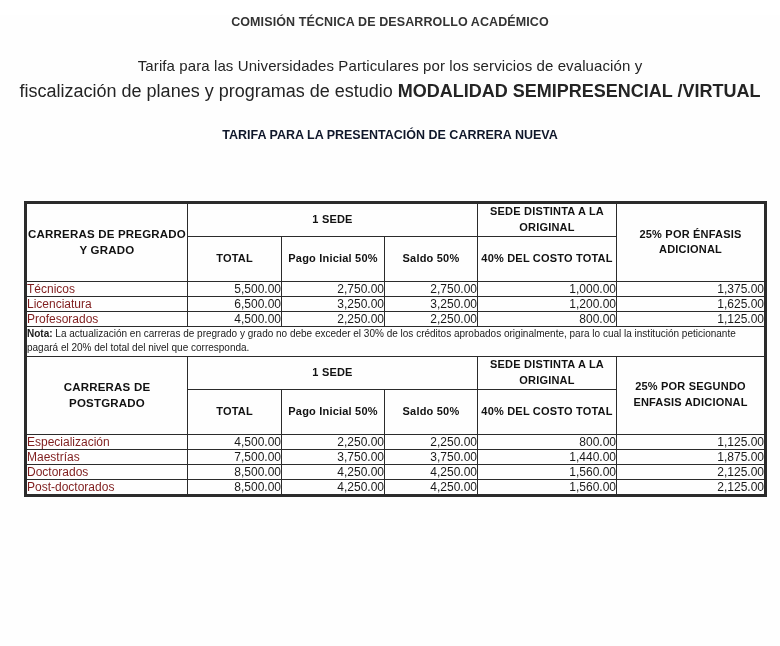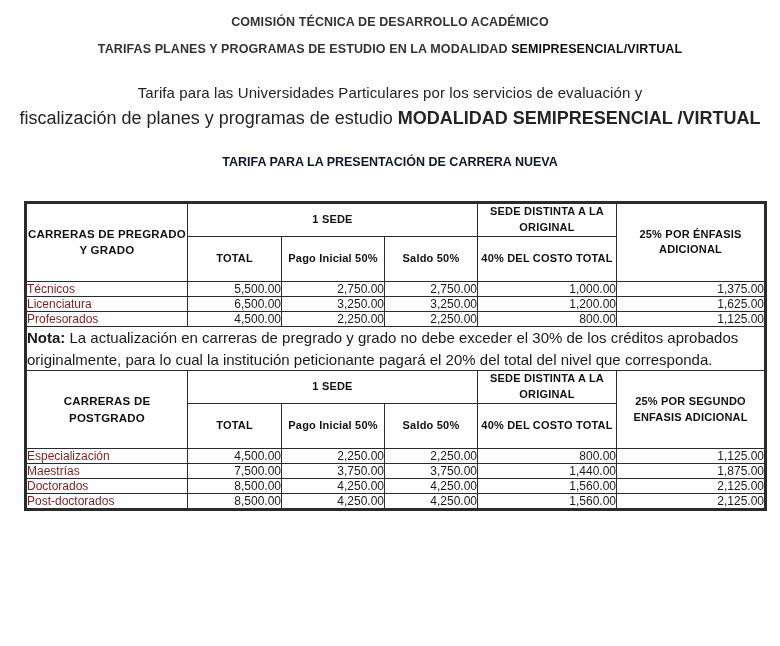--- a/index.html
+++ b/index.html
@@ -113,37 +113,34 @@
     text-align: right;
     padding: 5px 7px 5px 0;
     font-size: 12px;
     font-weight: normal;
     color: #1a1a1a;
     white-space: nowrap;
   }
   .note-cell {
     text-align: left;
     padding: 4px 6px 5px 6px;
-    font-size: 15px;
+    font-size: 10px;
     line-height: 1.45;
     color: #1a1a1a;
     margin-top: 12px;
   }
   .note-cell .strong { font-weight: bold; }
 </style>
 </head>
 <body>
 
 <div class="page">
 
   <div class="hdr-line hdr-1">COMISIÓN TÉCNICA DE DESARROLLO ACADÉMICO</div>
 
-  <div class="hdr-line hdr-2">
-    <span>TARIFAS PLANES Y PROGRAMAS DE ESTUDIO EN LA MODALIDAD </span><span class="strong">SEMIPRESENCIAL/VIRTUAL</span>
-  </div>
 
   <div class="subtitle-block">
     <div class="sub-1">Tarifa para las Universidades Particulares por los servicios de evaluación y</div>
     <div class="sub-2">
       <span>fiscalización de planes y programas de estudio </span><span class="strong">MODALIDAD SEMIPRESENCIAL /VIRTUAL</span>
     </div>
   </div>
 
   <div class="table-title">TARIFA PARA LA PRESENTACIÓN DE CARRERA NUEVA</div>
 

